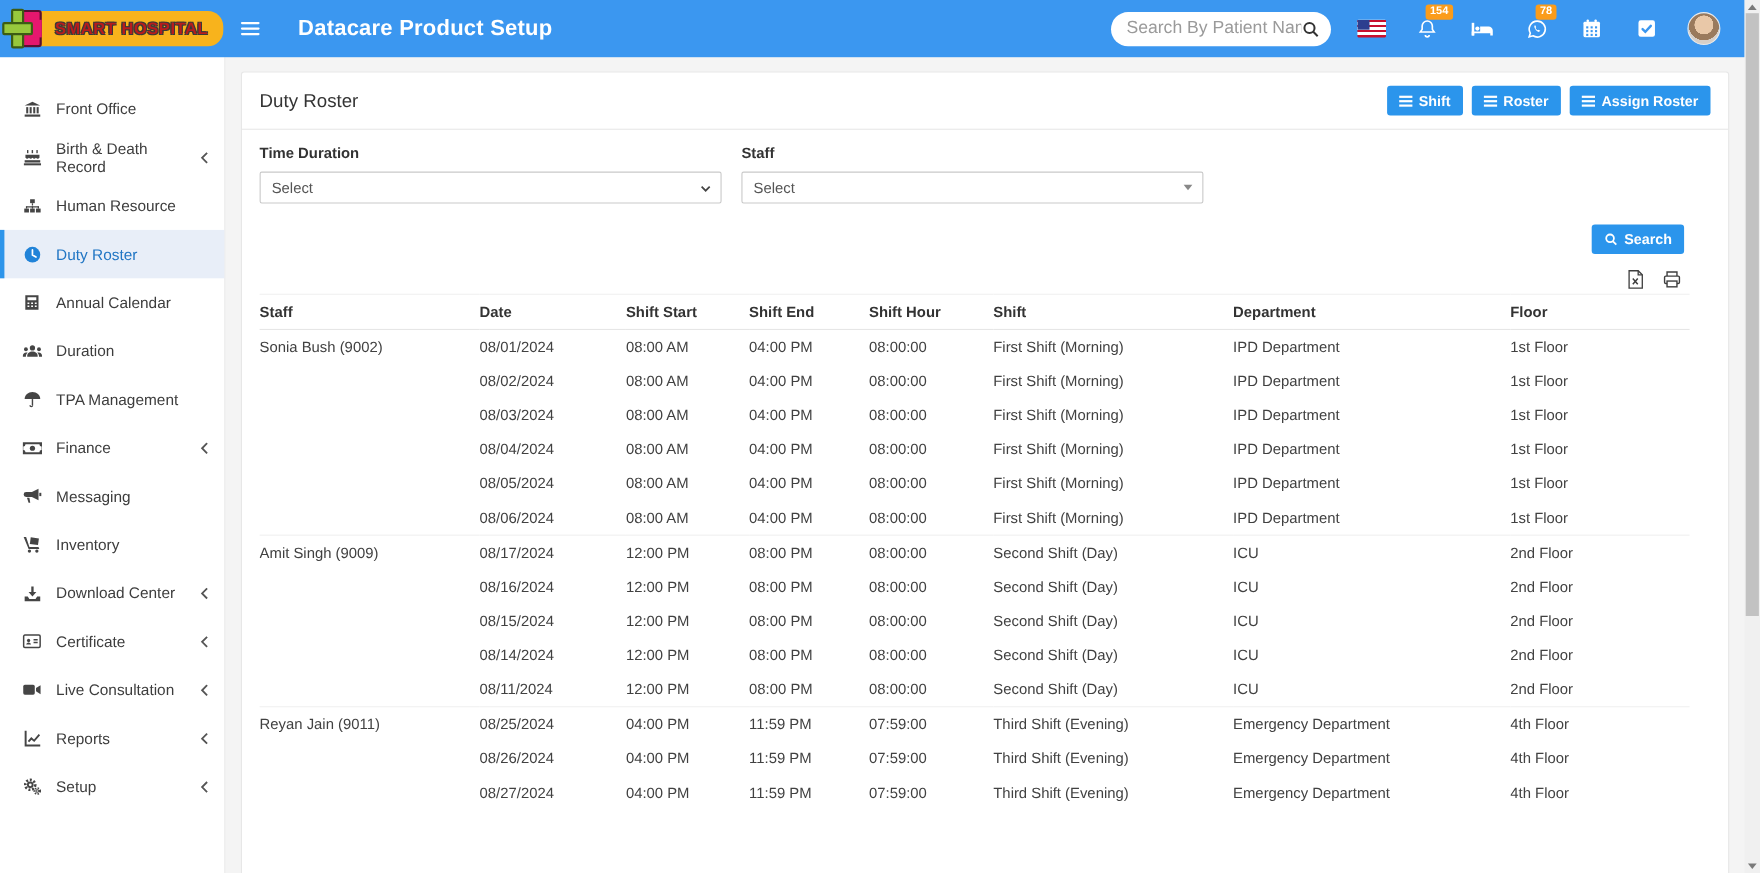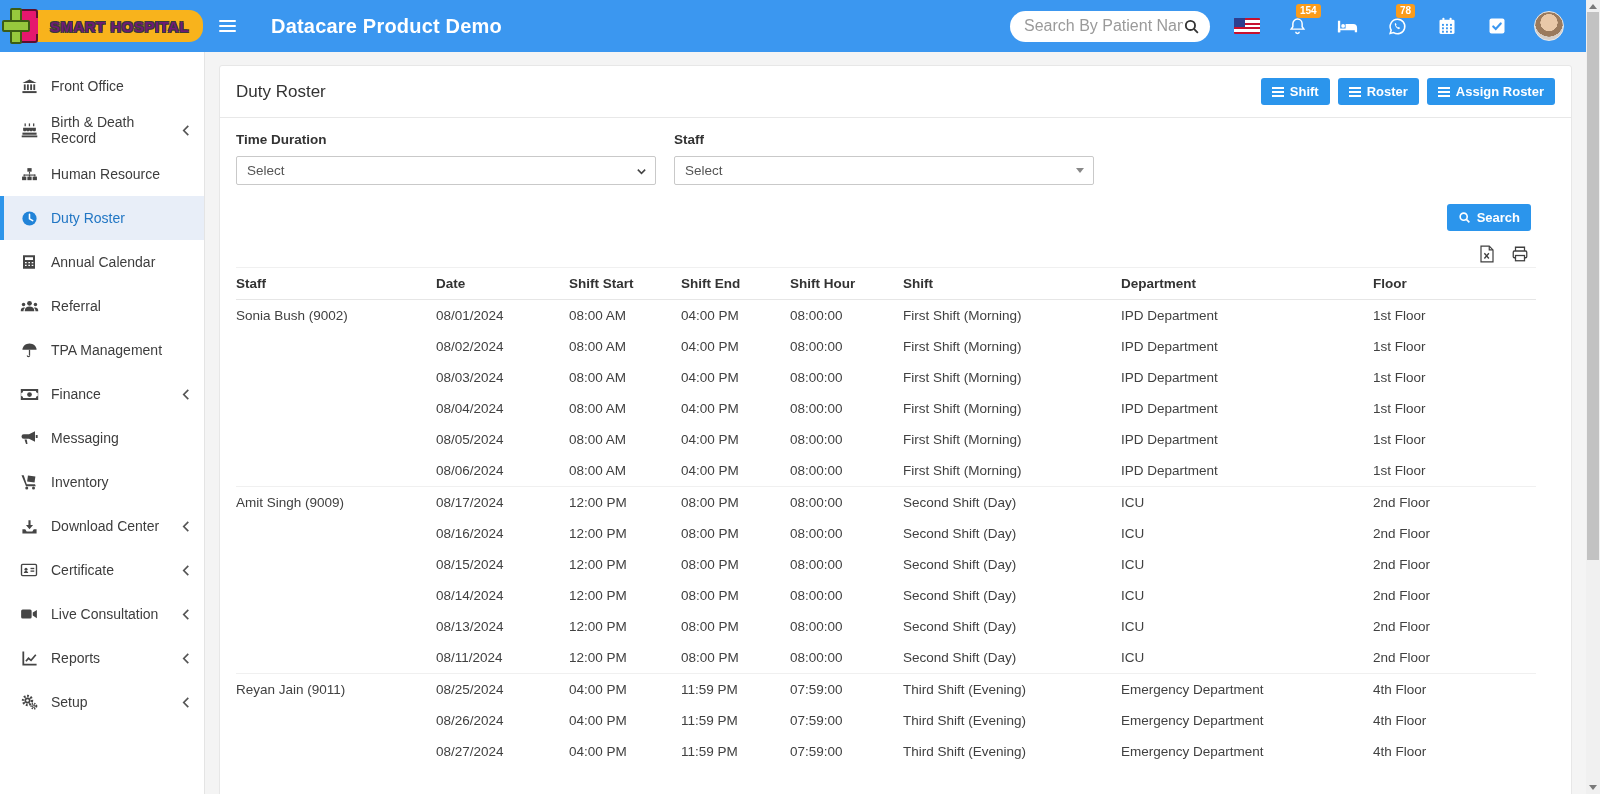--- a/index.html
+++ b/index.html
@@ -10,21 +10,21 @@
   .navbar { position:absolute; top:0; left:0; width:1586px; height:52px;
     background:#3b97f0; display:flex; align-items:center; z-index:5; }
   .logo-box { width:205px; height:52px; display:flex; align-items:center; justify-content:center; }
   .logo { display:flex; align-items:center; position:relative; height:40px; }
   .logo-mark { position:relative; width:40px; height:40px; z-index:2; }
   .logo-mark .mag1 { position:absolute; left:16px; top:3px; width:20px; height:34px; background:#e5176e; border:2px solid #5a1030; border-radius:3px; }
   .logo-mark .mag2 { position:absolute; left:26px; top:12px; width:10px; height:16px; background:#e5176e; }
   .logo-mark .cross-v { position:absolute; left:8px; top:2px; width:12px; height:36px; background:#97c83d; border:2px solid #3c5c14; border-radius:2px; }
   .logo-mark .cross-h { position:absolute; left:0px; top:14px; width:28px; height:12px; background:#97c83d; border:2px solid #3c5c14; border-radius:2px; }
   .logo-pill { background:#f8b31c; border-radius:0 14px 14px 0; padding:5px 14px 5px 16px; margin-left:-8px; height:32px; display:flex; align-items:center; }
-  .logo-pill span { color:#701a75; font-weight:bold; font-size:15px; letter-spacing:.5px; white-space:nowrap;
+  .logo-pill span { color:#b91c1c; font-weight:bold; font-size:15px; letter-spacing:.5px; white-space:nowrap;
     text-shadow:-1px -1px 0 #3a3a3a,1px -1px 0 #3a3a3a,-1px 1px 0 #3a3a3a,1px 1px 0 #3a3a3a; }
   .hamburger { width:30px; height:30px; margin-left:14px; display:flex; flex-direction:column; justify-content:center; gap:3px; cursor:pointer; }
   .hamburger i { display:block; width:17px; height:2px; background:#fff; border-radius:1px; }
   .nav-title { color:#fff; font-weight:bold; font-size:20px; margin-left:22px; letter-spacing:.2px; }
   .nav-right { margin-left:auto; display:flex; align-items:center; gap:24px; padding-right:22px; }
   .search-pill { width:200px; height:31px; background:#fff; border-radius:16px; display:flex; align-items:center; padding:0 10px 0 14px; }
   .search-pill input { border:none; outline:none; flex:1; min-width:0; font-size:16px; color:#444; background:transparent; }
   .search-pill input::placeholder { color:#9a9a9a; }
   .flag { width:26px; height:16px; position:relative; overflow:hidden; border-radius:1px;
     background:repeating-linear-gradient(180deg,#c8102e 0 2.3px,#fff 2.3px 4.6px); }
@@ -37,21 +37,21 @@
 
   
   .scrollbar { position:absolute; right:0; top:0; width:14px; height:794px; background:#f0f0f0; z-index:9; }
   .scroll-thumb { position:absolute; left:1px; top:12px; width:12px; height:548px; background:#c2c2c2; }
   .scroll-arrow { position:absolute; left:3px; width:0; height:0; border-left:4px solid transparent; border-right:4px solid transparent; }
   .scroll-arrow.up { top:4px; border-bottom:5px solid #7a7a7a; }
   .scroll-arrow.down { bottom:4px; border-top:5px solid #7a7a7a; }
 
   
   .sidebar { position:absolute; left:0; top:52px; width:205px; height:742px; background:#fff;
-    border-right:1px solid #e4e4e4; padding-top:12px; }
+    border-right:1px solid #e4e4e4; padding-top:25px; }
   .side-item { height:44px; display:flex; align-items:center; padding:0 14px 0 19px; cursor:pointer;
     color:#3d3d3d; font-size:14px; }
   .side-item .sicon { width:20px; height:20px; margin-right:12px; display:flex; align-items:center; justify-content:center; color:#454545; flex:none; }
   .side-item .chev { margin-left:auto; color:#555; }
   .side-item.active { background:#e8eef8; border-left:4px solid #2e95ea; padding-left:15px; color:#2176c4; }
   .side-item.active .sicon { color:#2183d8; }
   svg { display:block; }
 
   
   .main { position:absolute; left:205px; top:52px; width:1381px; height:742px; background:#f4f4f4; padding:13px 14px 0 14px; }
@@ -102,21 +102,21 @@
       <div class="logo-pill">
         <span>SMART HOSPITAL</span>
       </div>
     </div>
   </div>
   <div class="hamburger">
       <i></i>
       <i></i>
       <i></i>
     </div>
-  <div class="nav-title">Datacare Product Demo</div>
+  <div class="nav-title">Datacare Product Setup</div>
 
   <div class="nav-right">
     <div class="search-pill">
       <input type="text" placeholder="Search By Patient Name" style="">
       <span>
         <svg width="17" height="17" viewBox="0 0 24 24" fill="none" stroke="#333" stroke-width="2.6">
           <circle cx="10.5" cy="10.5" r="6.5"></circle>
             <line x1="15.4" y1="15.4" x2="21" y2="21"></line>
         </svg>
       </span>
@@ -265,21 +265,21 @@
     <span class="sicon">
       <svg width="19" height="19" viewBox="0 0 24 24" fill="currentColor">
         <circle cx="12" cy="8" r="3"></circle>
           <path d="M6 17c0-3 2.7-5 6-5s6 2 6 5v1H6z"></path>
         <circle cx="4.5" cy="9.5" r="2.2"></circle>
           <path d="M1 17c0-2.3 1.6-3.8 3.8-3.8.6 0 1.2.1 1.7.4C5 15 4.5 16 4.5 17.5V18H1z"></path>
         <circle cx="19.5" cy="9.5" r="2.2"></circle>
           <path d="M23 17c0-2.3-1.6-3.8-3.8-3.8-.6 0-1.2.1-1.7.4 1.5 1.4 2 2.4 2 3.9V18H23z"></path>
       </svg>
       </span>
-    <span>Referral</span>
+    <span>Duration</span>
   </div>
 
   <div class="side-item">
     <span class="sicon">
       <svg width="17" height="17" viewBox="0 0 24 24" fill="currentColor">
         <path d="M12 2C6.5 2 2 6 2 11h20C22 6 17.5 2 12 2z"></path>
         <rect x="11.1" y="11" width="1.8" height="8"></rect>
           <path d="M13 19a2.5 2.5 0 0 1-5 0h1.8a.9.9 0 0 0 1.8 0z"></path>
       </svg>
       </span>
@@ -610,30 +610,20 @@
             <td>08/14/2024</td>
             <td>12:00 PM</td>
             <td>08:00 PM</td>
             <td>08:00:00</td>
             <td>Second Shift (Day)</td>
             <td>ICU</td>
             <td>2nd Floor</td>
           </tr>
           <tr>
             <td></td>
-            <td>08/13/2024</td>
-            <td>12:00 PM</td>
-            <td>08:00 PM</td>
-            <td>08:00:00</td>
-            <td>Second Shift (Day)</td>
-            <td>ICU</td>
-            <td>2nd Floor</td>
-          </tr>
-          <tr>
-            <td></td>
             <td>08/11/2024</td>
             <td>12:00 PM</td>
             <td>08:00 PM</td>
             <td>08:00:00</td>
             <td>Second Shift (Day)</td>
             <td>ICU</td>
             <td>2nd Floor</td>
           </tr>
           <tr class="group-start">
             <td>Reyan Jain (9011)</td>

